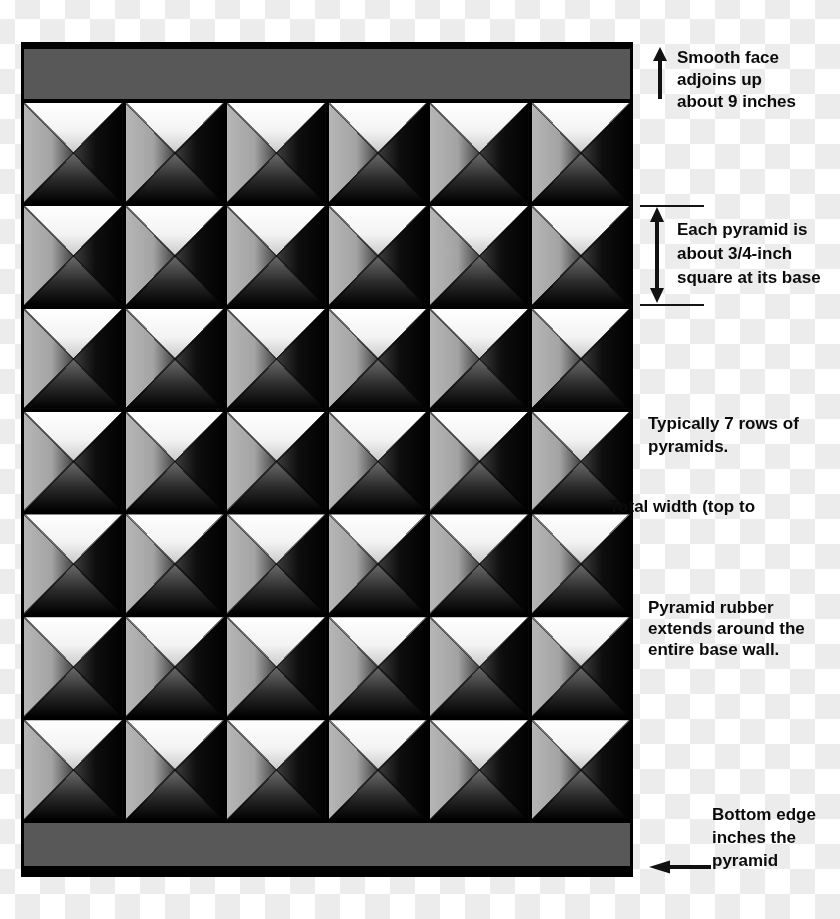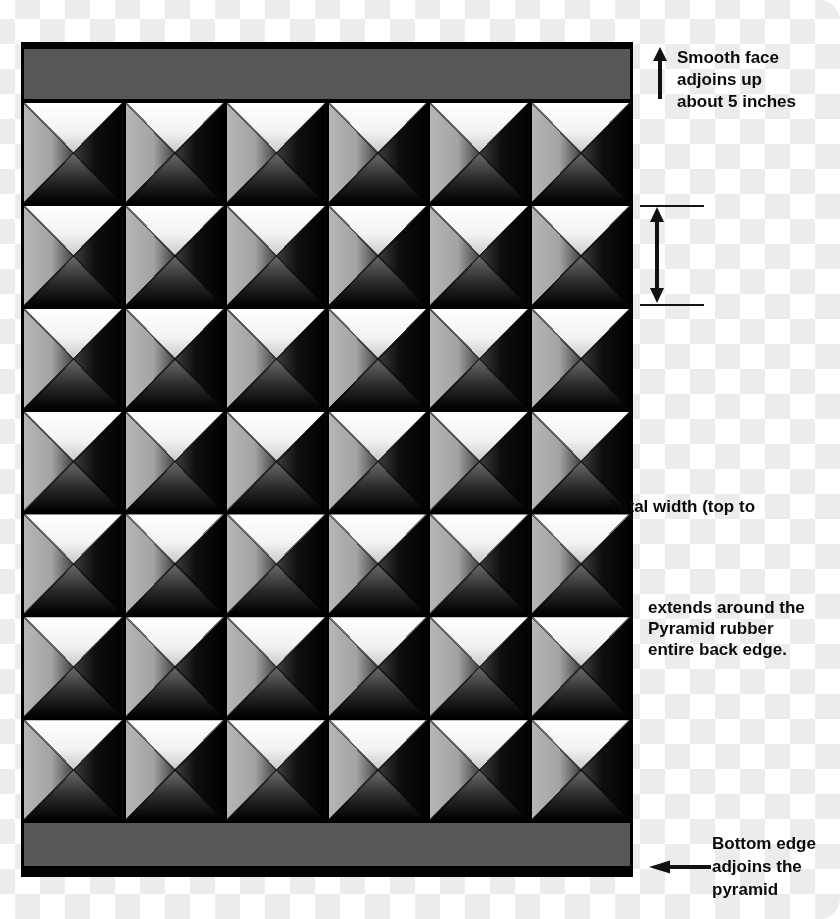--- a/index.html
+++ b/index.html
@@ -11,21 +11,20 @@
   }
   .canvas{
     position:relative;
     width:840px;height:919px;
     background-color:#ffffff;
     background-image:repeating-conic-gradient(var(--checker-dark) 0% 25%, #ffffff 0% 50%);
     background-size:50px 50px;
     background-position:15px 19px;
     overflow:hidden;
     font-family:"Liberation Sans",sans-serif;
-    border-radius:21px;
   }
   
   .rubber{
     position:absolute;left:21px;top:42px;width:612px;height:835px;
     background:var(--outline);
     display:flex;flex-direction:column;
     padding:0 3px;box-sizing:border-box;
   }
   .band{background:var(--smooth-face);}
   .band.top{height:50px;margin-top:7px;margin-bottom:4px;}
@@ -373,47 +372,56 @@
 
   <div class="arrow" style="left:651px;top:47px;">
     <svg width="18" height="52" viewBox="0 0 18 52">
       <polygon points="9,0 2,14 16,14" fill="#111"></polygon>
       <rect x="7" y="12" width="4" height="40" fill="#111"></rect>
     </svg>
   </div>
   <div class="note lh22" style="left:677px;top:47px;">
     <div>Smooth face</div>
     <div>adjoins up</div>
-    <div>about 5 inches</div>
+    <div>about 9 inches</div>
   </div>
 
   <div class="mline" style="left:640px;top:205px;width:64px;"></div>
   <div class="mline" style="left:640px;top:304px;width:64px;"></div>
   <div class="arrow" style="left:648px;top:206px;">
     <svg width="18" height="98" viewBox="0 0 18 98">
       <polygon points="9,1 2,16 16,16" fill="#111"></polygon>
       <polygon points="9,97 2,82 16,82" fill="#111"></polygon>
       <rect x="7" y="14" width="4" height="70" fill="#111"></rect>
     </svg>
   </div>
-
+  <div class="note lh24" style="left:677px;top:218px;">
+    <div>Each pyramid is</div>
+    <div>about 3/4-inch</div>
+    <div>square at its base</div>
+  </div>
+
+  <div class="note" style="left:648px;top:412px;">
+    <div>Typically 7 rows of</div>
+    <div>pyramids.</div>
+  </div>
 
   <div class="note" style="left:609px;top:495px;">
     <div>Total width (top to</div>
   </div>
 
   <div class="note lh21" style="left:648px;top:597px;">
+    <div>Pyramid rubber</div>
     <div>extends around the</div>
-    <div>Pyramid rubber</div>
-    <div>entire back edge.</div>
-  </div>
-
-  <div class="note" style="left:712px;top:803px;margin-top:29px;">
+    <div>entire base wall.</div>
+  </div>
+
+  <div class="note" style="left:712px;top:803px;">
     <div>Bottom edge</div>
-    <div>adjoins the</div>
+    <div>inches the</div>
     <div>pyramid</div>
   </div>
   <div class="arrow" style="left:649px;top:859px;">
     <svg width="62" height="16" viewBox="0 0 62 16">
       <polygon points="0,8 21,1.5 21,14.5" fill="#111"></polygon>
       <rect x="19" y="6" width="43" height="4" fill="#111"></rect>
     </svg>
   </div>
 
 </div>

